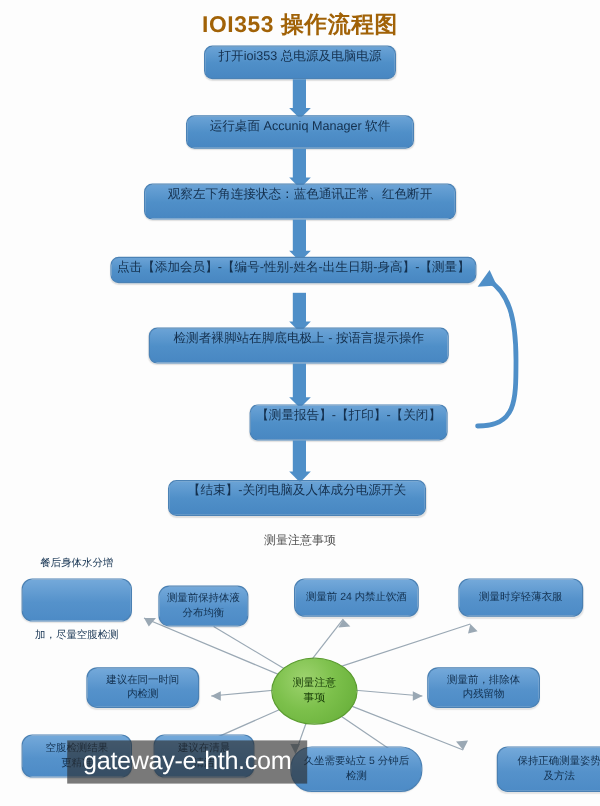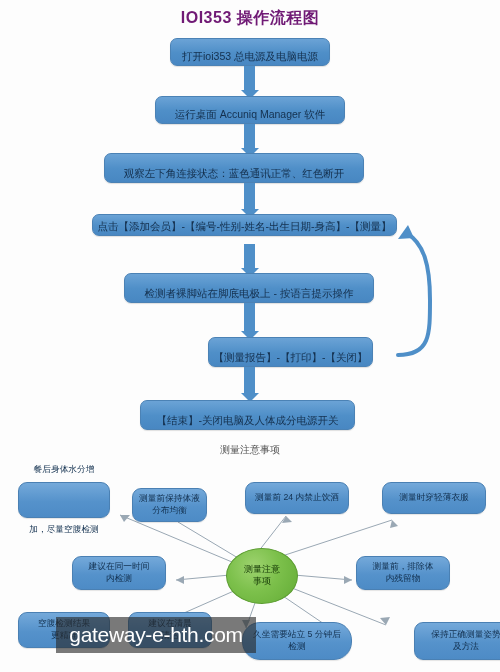--- a/index.html
+++ b/index.html
@@ -21,38 +21,38 @@
     background: #fdfdfd;
   }
 
   
   .page-title {
     position: absolute;
     left: 0;
     top: 8px;
     width: 500px;
     text-align: center;
-    font-size: 16px;
+    font-size: 19px;
     font-weight: bold;
-    color: #701a75;
+    color: #a16207;
     letter-spacing: 0.5px;
   }
 
   
   .flow-box {
     position: absolute;
     box-sizing: border-box;
     background: linear-gradient(180deg, #6ba3d6 0%, #4f8fc8 52%, #4887c2 100%);
     border: 1px solid #4b82b5;
     border-radius: 7px;
     color: #14304e;
     font-size: 10.5px;
     line-height: 1.25;
     display: flex;
-    align-items: flex-end;
+    align-items: flex-start;
     justify-content: center;
     text-align: center;
     padding: 2px 14px;
     box-shadow: 0 1px 1px rgba(0,0,0,0.12);
     white-space: nowrap;
   }
 
   
   .arrow-v {
     position: absolute;
@@ -162,21 +162,21 @@
   </div>
   <div class="arrow-v" style="left:244px; top:66px; height:26px;"></div>
   <div class="arrow-head" style="left:240.5px; top:90px;"></div>
 
   <div class="flow-box" style="left:155px; top:96px; width:190px; height:28px;">
     <span>运行桌面 Accuniq Manager 软件</span>
   </div>
   <div class="arrow-v" style="left:244px; top:124px; height:26px;"></div>
   <div class="arrow-head" style="left:240.5px; top:148px;"></div>
 
-  <div class="flow-box" style="left:104px; top:153px; width:260px; height:30px;">
+  <div class="flow-box" style="left:120px; top:153px; width:260px; height:30px;">
     <span>观察左下角连接状态：蓝色通讯正常、红色断开</span>
   </div>
   <div class="arrow-v" style="left:244px; top:183px; height:28px;"></div>
   <div class="arrow-head" style="left:240.5px; top:209px;"></div>
 
   <div class="flow-box" style="left:92px; top:214px; width:305px; height:22px;">
     <span>点击【添加会员】-【编号-性别-姓名-出生日期-身高】-【测量】</span>
   </div>
   <div class="arrow-v" style="left:244px; top:244px; height:26px;"></div>
   <div class="arrow-head" style="left:240.5px; top:268px;"></div>

